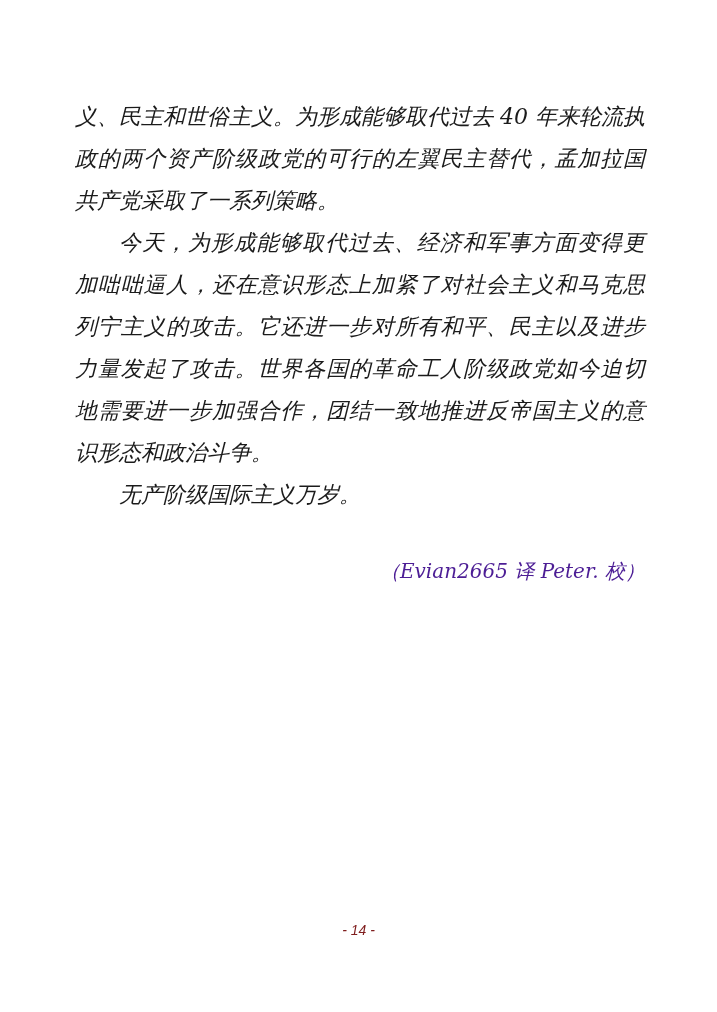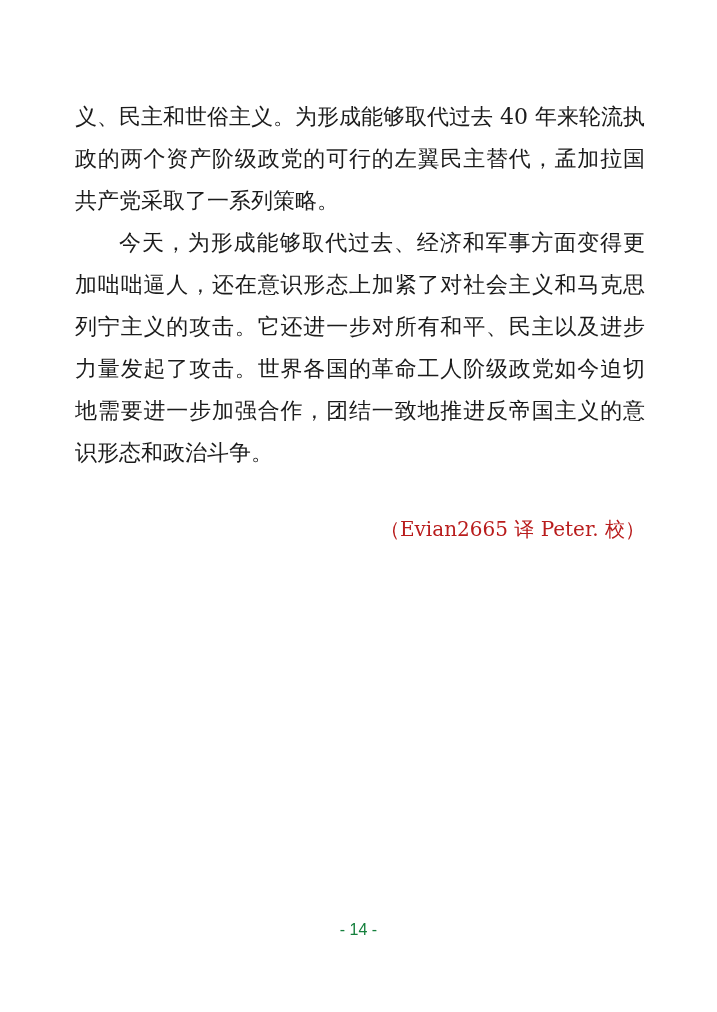--- a/index.html
+++ b/index.html
@@ -14,20 +14,21 @@
       font-family: "DejaVu Serif", "Liberation Serif", serif;
       overflow: hidden;
     }
     .doc-page {
       position: absolute;
       left: 0;
       top: 0;
       width: 717px;
       height: 1012px;
       background: #ffffff;
+      font-style: italic;
     }
     .doc-content {
       position: absolute;
       left: 75px;
       top: 96px;
       width: 570px;
       color: #1b1b1b;
       font-size: 22px;
       line-height: 42px;
       text-align: justify;
@@ -42,38 +43,39 @@
     .para.no-indent {
       text-indent: 0;
     }
     .credit-line {
       margin: 34px 0 0 0;
       padding: 0;
       text-indent: 0;
       text-align: right;
       font-size: 20px;
       line-height: 42px;
-      color: #b91c1c;
+      color: #4c1d95;
     }
     .page-number {
       position: absolute;
       left: 0;
       top: 920px;
       width: 717px;
       text-align: center;
-      font-size: 16px;
+      font-size: 14px;
       line-height: 20px;
-      color: #15803d;
+      color: #7f1d1d;
       font-family: "Liberation Sans", "DejaVu Sans", sans-serif;
     }
   </style>
 </head>
 <body>
 
 <div class="doc-page">
   <div class="doc-content">
     <p class="para no-indent">义、民主和世俗主义。为形成能够取代过去 40 年来轮流执政的两个资产阶级政党的可行的左翼民主替代，孟加拉国共产党采取了一系列策略。</p>
     <p class="para">今天，为形成能够取代过去、经济和军事方面变得更加咄咄逼人，还在意识形态上加紧了对社会主义和马克思列宁主义的攻击。它还进一步对所有和平、民主以及进步力量发起了攻击。世界各国的革命工人阶级政党如今迫切地需要进一步加强合作，团结一致地推进反帝国主义的意识形态和政治斗争。</p>
+    <p class="para">无产阶级国际主义万岁。</p>
     <p class="credit-line">（Evian2665 译 Peter. 校）</p>
   </div>
 
   <div class="page-number">- 14 -</div>
 </div>
 
 </body></html>

